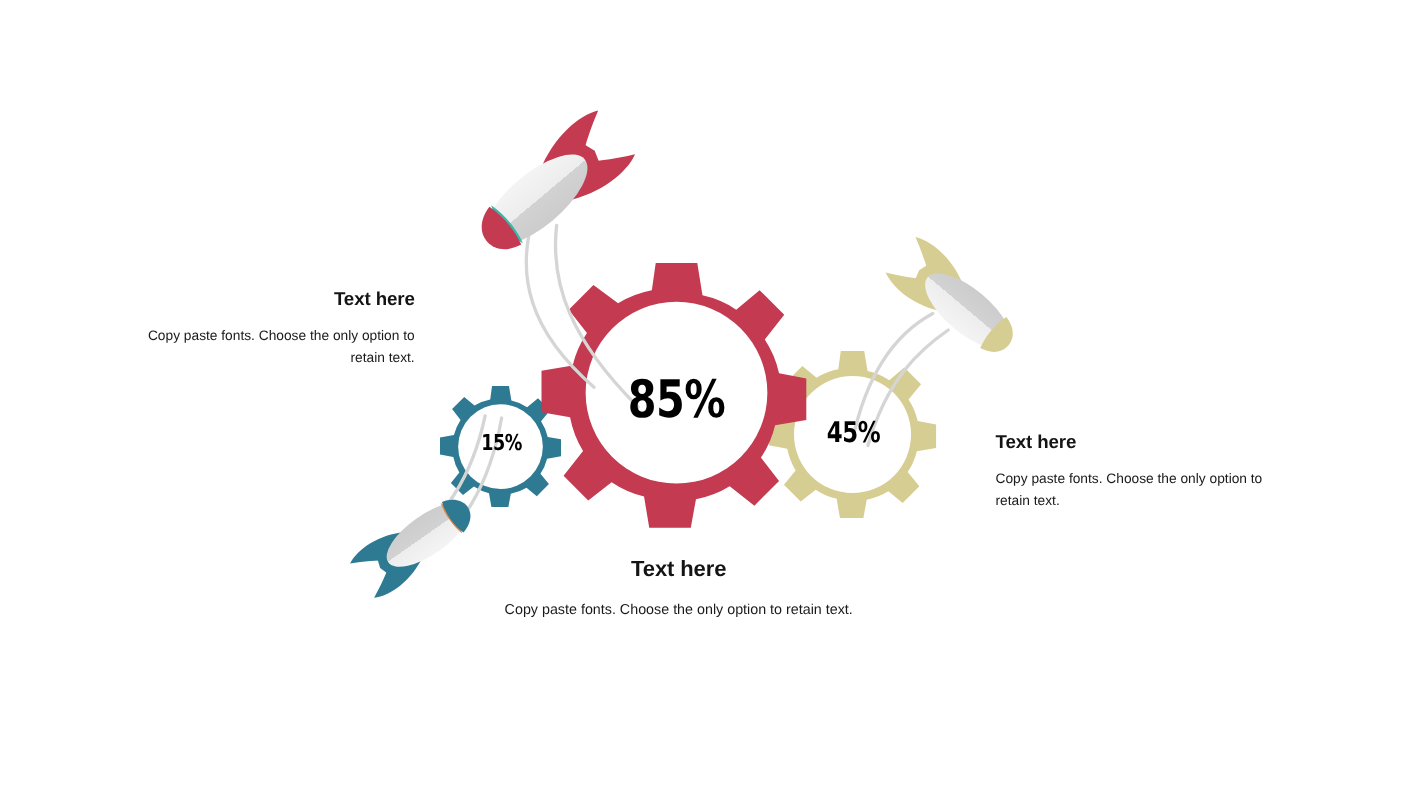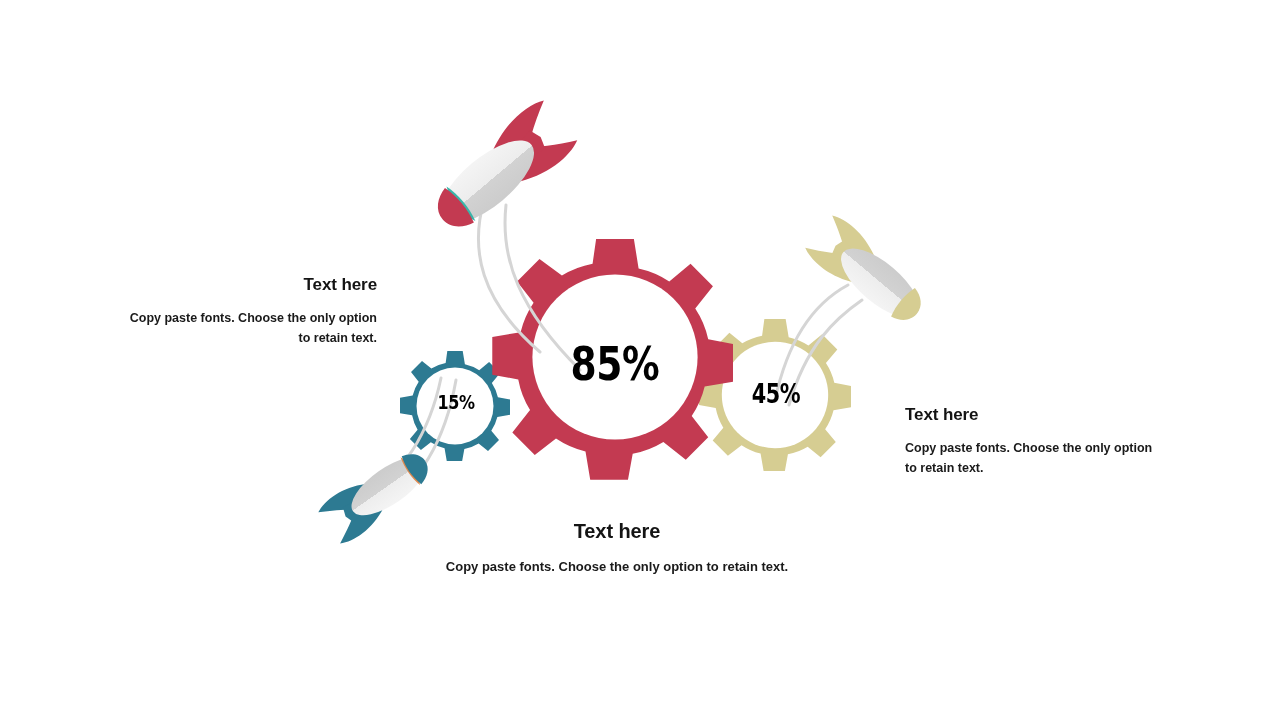--- a/index.html
+++ b/index.html
@@ -34,26 +34,26 @@
 
   
   .textblock {
     position: absolute;
   }
   .textblock .heading {
     font-size: 17px;
     font-weight: bold;
     color: #141414;
     line-height: 1.25;
-    margin: 16px 0 14px 0;
+    margin: 3px 0 14px 0;
     letter-spacing: -0.1px;
   }
   .textblock .body {
     font-size: 12.5px;
-    font-weight: bold;
+    font-weight: normal;
     color: #1a1a1a;
     line-height: 1.55;
     margin: 0;
   }
 
   #block-left {
     left: 115px;
     top: 258px;
     width: 262px;
     text-align: right;

